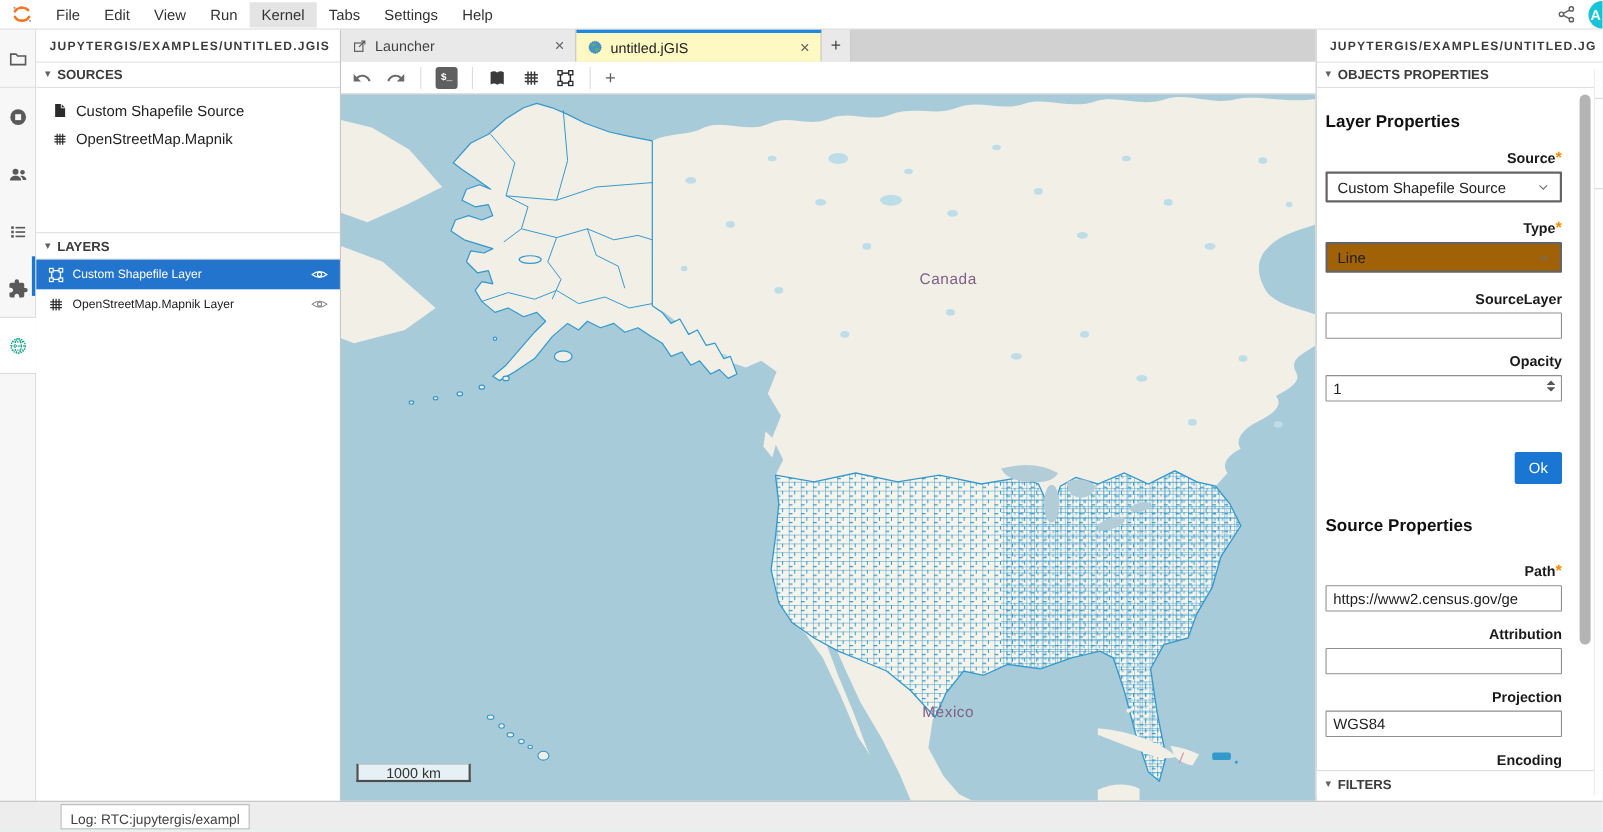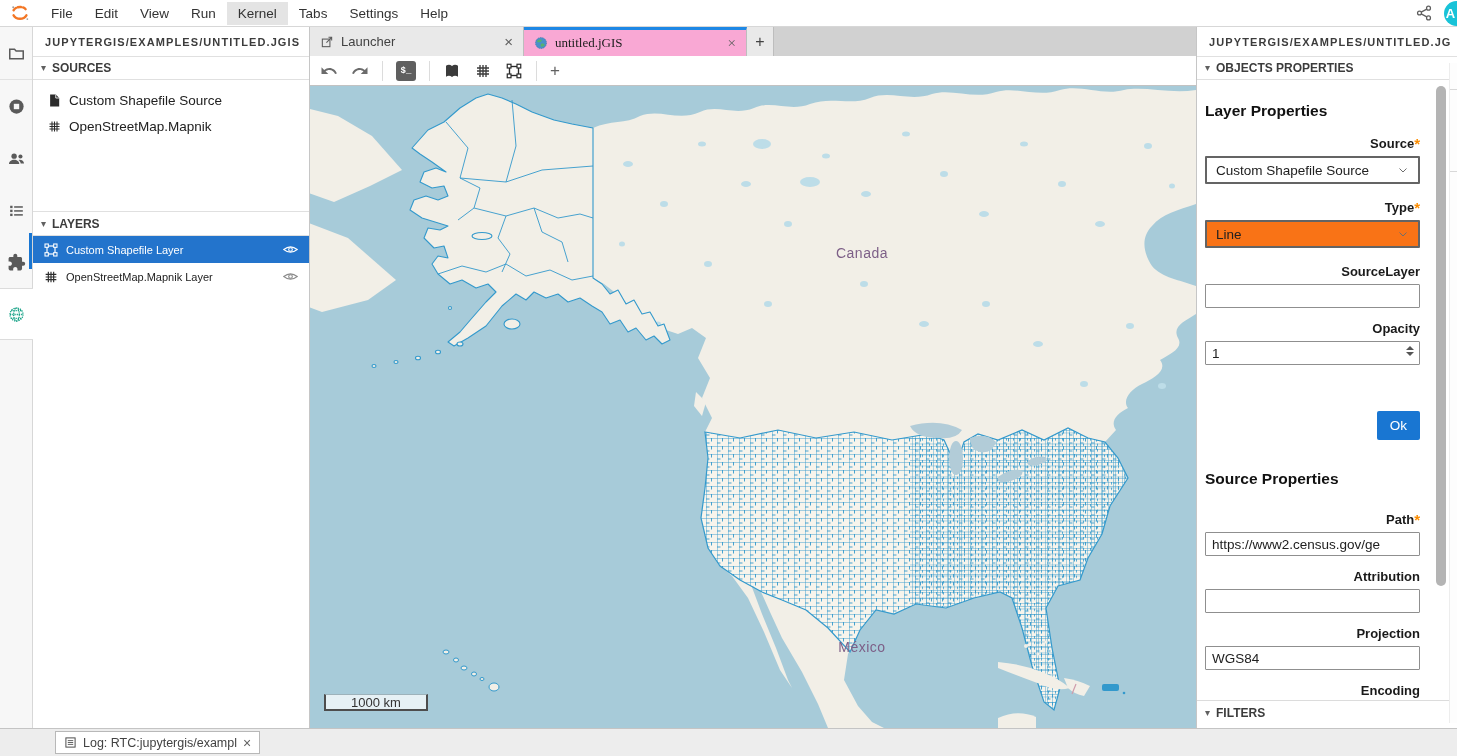--- a/index.html
+++ b/index.html
@@ -47,21 +47,21 @@
     font-size:11px; color:#212121; }
   .layer-row.selected { background:#2374cc; color:#fff; }
   .layer-row .eye { margin-left:auto; width:17px; height:17px; }
 
   
   .main { position:absolute; left:310px; top:27px; width:886px; height:701px; }
   .tabbar { height:29px; background:#d8d8d8; display:flex; align-items:stretch; }
   .tab { display:flex; align-items:center; gap:7px; padding:0 10px; font-size:13px;
     color:#424242; border-right:1px solid #bdbdbd; }
   .tab.inactive { background:#e9e9e9; width:214px; }
-  .tab.active { background:#f9a8d4; width:223px; border-top:3px solid #1e88e5; color:#212121;font-family:Liberation Serif, serif; }
+  .tab.active { background:#fef9c3; width:223px; border-top:3px solid #1e88e5; color:#212121; }
   .tab .tab-close { margin-left:auto; font-size:15px; color:#5f5f5f; line-height:1; }
   .tab svg { width:14px; height:14px; flex:0 0 auto; }
   .tab-plus { width:27px; display:flex; align-items:center; justify-content:center;
     background:#e9e9e9; border-right:1px solid #bdbdbd; color:#424242; font-size:16px; }
   .tabbar-rest { flex:1; background:#d1d1d1; }
   .toolbar { height:30px; background:#fff; border-bottom:1px solid #c2c2c2;
     display:flex; align-items:center; padding:0 10px; gap:13px; }
   .toolbar svg { width:18px; height:18px; }
   .tb-sep { width:1px; height:20px; background:#dcdcdc; }
   .tb-terminal { width:20px; height:20px; background:#5f5f5f; border-radius:3px;
@@ -80,21 +80,21 @@
   .rightpanel { position:absolute; left:1196px; top:27px; width:261px; height:701px;
     background:#fff; border-left:1px solid #c6c6c6; }
   .rp-content { position:relative; height:620px; overflow:hidden; padding:0 37px 0 8px; }
   .rp-title { margin-top:22px; font-size:15.5px; font-weight:bold; color:#111; }
   .field-label-row { display:flex; align-items:center; justify-content:flex-end; margin-top:16px; }
   .field-label { font-size:13px; font-weight:bold; color:#1a1a1a; }
   .req { color:#fb8c00; font-size:15px; font-weight:bold; line-height:0.6; }
   .selectbox { margin-top:5px; height:28px; border:2px solid #646464; border-radius:1px;
     background:#fff; display:flex; align-items:center; justify-content:space-between;
     padding:0 9px; font-size:13.5px; color:#212121; }
-  .selectbox.gray { background:#f97316;gap:11px; }
+  .selectbox.gray { background:#a16207;gap:11px; }
   .selectbox svg { width:12px; height:12px; }
   .textinput { margin-top:5px; width:100%; height:24px; border:1px solid #8f8f8f;
     border-radius:1px; font-size:13.5px; color:#212121; padding:0 6px;
     font-family:"Liberation Sans","DejaVu Sans",sans-serif; background:#fff; }
   .numwrap { position:relative; }
   .numwrap .spin { position:absolute; right:6px; top:10px; display:flex; flex-direction:column; gap:2px; }
   .spin i { display:block; width:0; height:0; border-left:4px solid transparent;
     border-right:4px solid transparent; }
   .spin .up { border-bottom:4px solid #555; }
   .spin .dn { border-top:4px solid #555; }
@@ -107,21 +107,21 @@
   .rp-scrollthumb { position:absolute; right:11px; top:59px; width:10px; height:500px;
     background:#b4b4b4; border-radius:5px; }
   .rp-edge { position:absolute; right:0; top:36px; width:8px; height:660px; background:#fdfdfd;
     border-left:1px solid #ededed; }
   .rp-edge i { position:absolute; left:0; width:8px; height:1px; background:#d8d8d8; }
 
   
   .statusbar { position:absolute; left:0; top:728px; width:1457px; height:28px;
     background:#ededed; border-top:1px solid #c4c4c4; display:flex; align-items:center; }
   .log-tab { margin-left:55px; height:23px; background:#fff; border:1px solid #b8b8b8;
-    display:flex; align-items:center; gap:6px; padding:0 8px; font-size:12.5px; color:#424242; }
+    display:flex; align-items:center; gap:6px; padding:0 8px; font-size:12.5px; color:#424242;flex-direction:column; }
   .log-tab svg { width:13px; height:13px; }
   .log-close { font-size:14px; color:#616161; line-height:1; }
 </style>
 </head>
 <body>
 
 <div id="app">
 
   <div class="menubar">
     <svg class="logo" viewBox="0 0 24 24">

